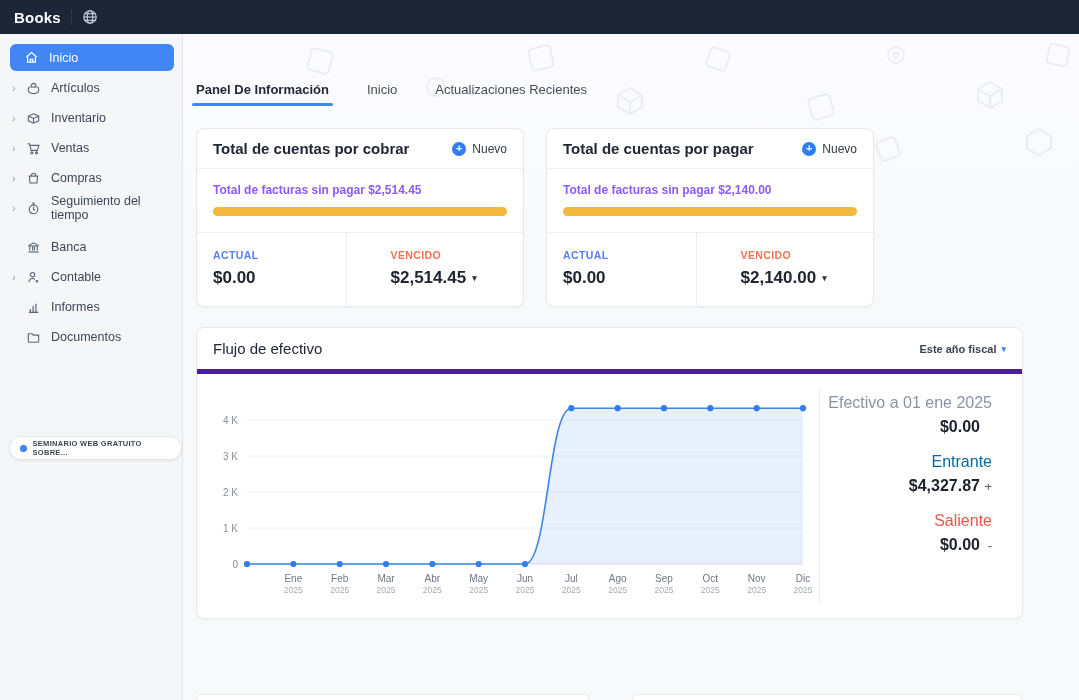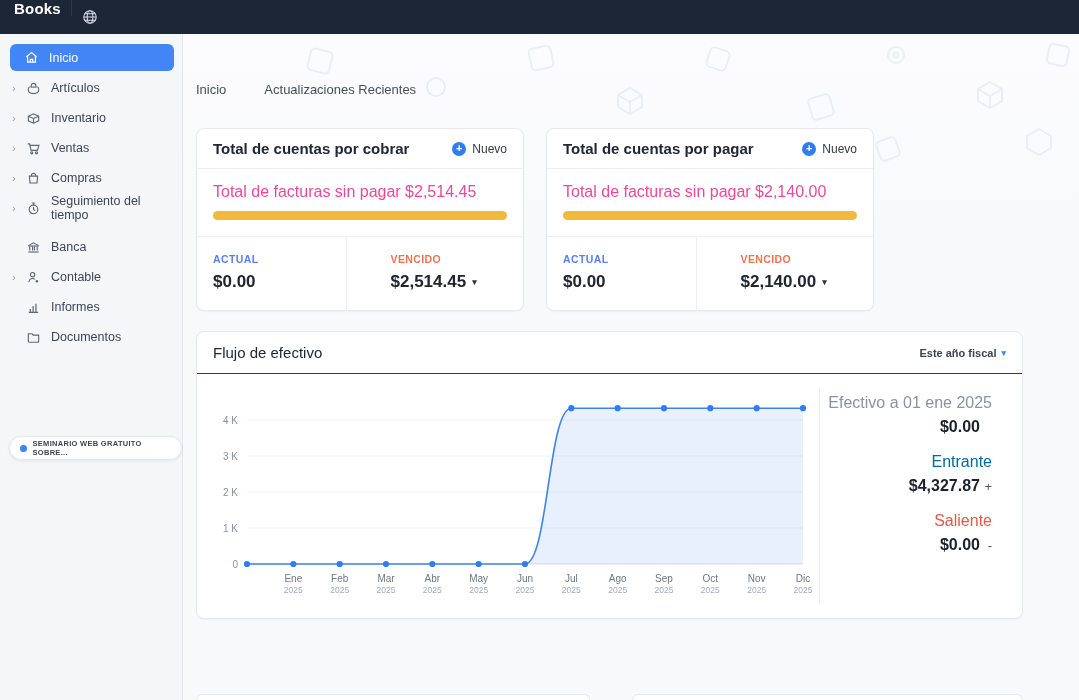--- a/index.html
+++ b/index.html
@@ -1,20 +1,20 @@
 <!DOCTYPE html>
 <html><head>
 <meta charset="utf-8">
 <style>
   * { margin:0; padding:0; box-sizing:border-box; }
   html,body { width:1079px; height:700px; overflow:hidden;
     font-family:"Liberation Sans", sans-serif; background:#f8f9fb; }
 
   
-  .topbar { height:34px; background:#1d2637; display:flex; 
+  .topbar { height:34px; background:#1d2637; display:flex; align-items:center;
     padding:0 14px; gap:10px; }
   .brand { color:#fff; font-size:15px; font-weight:bold; letter-spacing:.2px; }
   .topbar-divider { width:1px; height:16px; background:#46506177; }
   .globe { display:flex; align-items:center; }
 
   
   .shell { display:flex; height:666px; }
 
   
   .sidebar { width:183px; background:#f5f6f8; border-right:1px solid #e2e5ea;
@@ -61,37 +61,37 @@
     box-shadow:0 1px 2px rgba(16,24,40,.04); overflow:hidden; }
   .scard-head { display:flex; align-items:center; justify-content:space-between;
     padding:11px 16px; border-bottom:1px solid #edeff3; }
   .scard-title { font-size:15px; font-weight:bold; color:#212734; }
   .new-btn { display:flex; align-items:center; gap:6px; background:none; border:none;
     cursor:pointer; font-family:inherit; }
   .plus-circle { width:14px; height:14px; border-radius:50%; background:#2f7df0;
     color:#fff; font-size:11px; line-height:13px; text-align:center; font-weight:bold; }
   .new-label { font-size:12px; color:#333a46; }
   .scard-body { padding:14px 16px 16px; border-bottom:1px solid #edeff3; }
-  .unpaid { font-size:16px; color:#ec4899; }
+  .unpaid { font-size:12px; color:#8b5cf6;font-weight:bold; }
   .bar { height:9px; border-radius:5px; background:#f3b83e; margin-top:10px; }
   .scard-foot { display:flex;gap:28px; }
   .cell { flex:1; padding:16px 16px 18px; }
   .cell:first-child { border-right:1px solid #edeff3; }
   .cell-label { font-size:10.5px; font-weight:bold; letter-spacing:.4px; }
   .cell-label.blue { color:#5b7ff0; }
   .cell-label.orange { color:#ef7253; }
   .cell-value { font-size:17px; font-weight:bold; color:#20252f; margin-top:7px;
     display:flex; align-items:center; gap:6px; }
   .caret { font-size:9px; color:#333; }
 
   
   .flow-card { width:827px; background:#fff; border:1px solid #e6e9ef; border-radius:8px;
     box-shadow:0 1px 2px rgba(16,24,40,.04); margin-top:20px; }
   .flow-head { display:flex; align-items:center; justify-content:space-between;
-    padding:12px 16px; border-bottom:1px solid #4c1d95; }
+    padding:12px 16px; border-bottom:5px solid #4c1d95; }
   .flow-title { font-size:15px; color:#212734; }
   .period { display:flex; align-items:center; gap:5px; cursor:pointer;
     font-size:11px; font-weight:bold; color:#3a4354; }
   .period .caret { color:#4285f4; font-size:9px; }
   .flow-body { display:flex; }
   .chart-wrap { padding:12px 0 6px 4px; }
   .flow-divider { width:1px; background:#e9ecf1; margin:14px 0; }
   .flow-summary { width:192px; padding:20px 20px 0 0; display:flex; flex-direction:column;
     gap:17px; }
   .sum-block { text-align:right; }
@@ -300,20 +300,21 @@
         </svg>
       <svg style="left:840px;top:92px" width="32" height="32" viewBox="0 0 32 32" fill="none" stroke="#e9edf4" stroke-width="2">
           <path d="M16 3 28 10v12L16 29 4 22V10z"></path>
         </svg>
     </div>
 
     <div class="main-inner">
 
 
       <div class="tabs">
+        <div class="tab active">Panel De Información</div>
         <div class="tab">Inicio</div>
         <div class="tab">Actualizaciones Recientes</div>
       </div>
 
       <div class="cards-row">
 
         <div class="scard">
           <div class="scard-head">
             <div class="scard-title">Total de cuentas por cobrar</div>
             <button class="new-btn">

